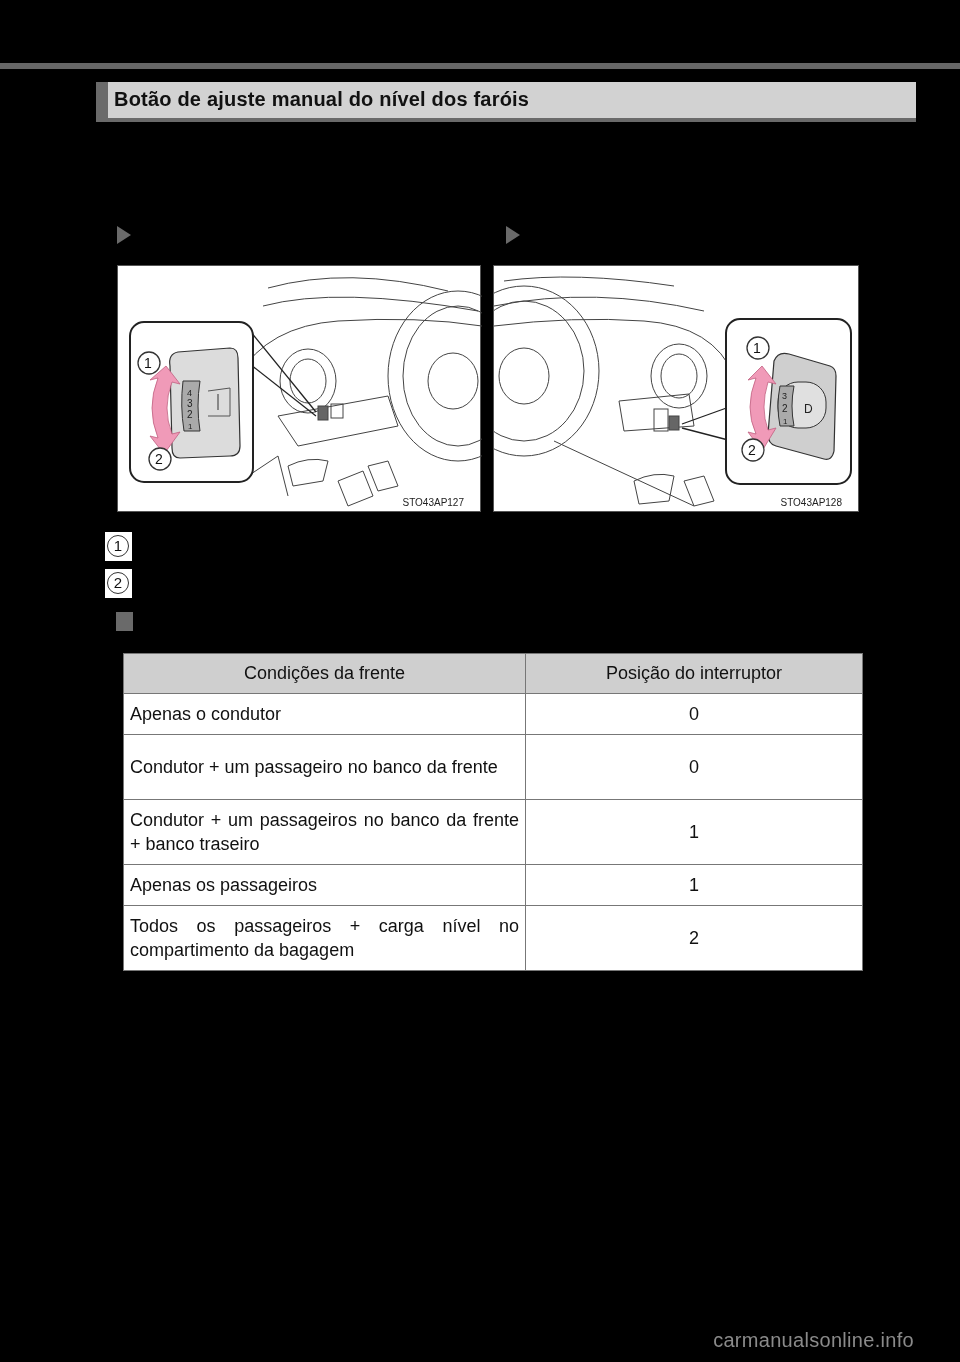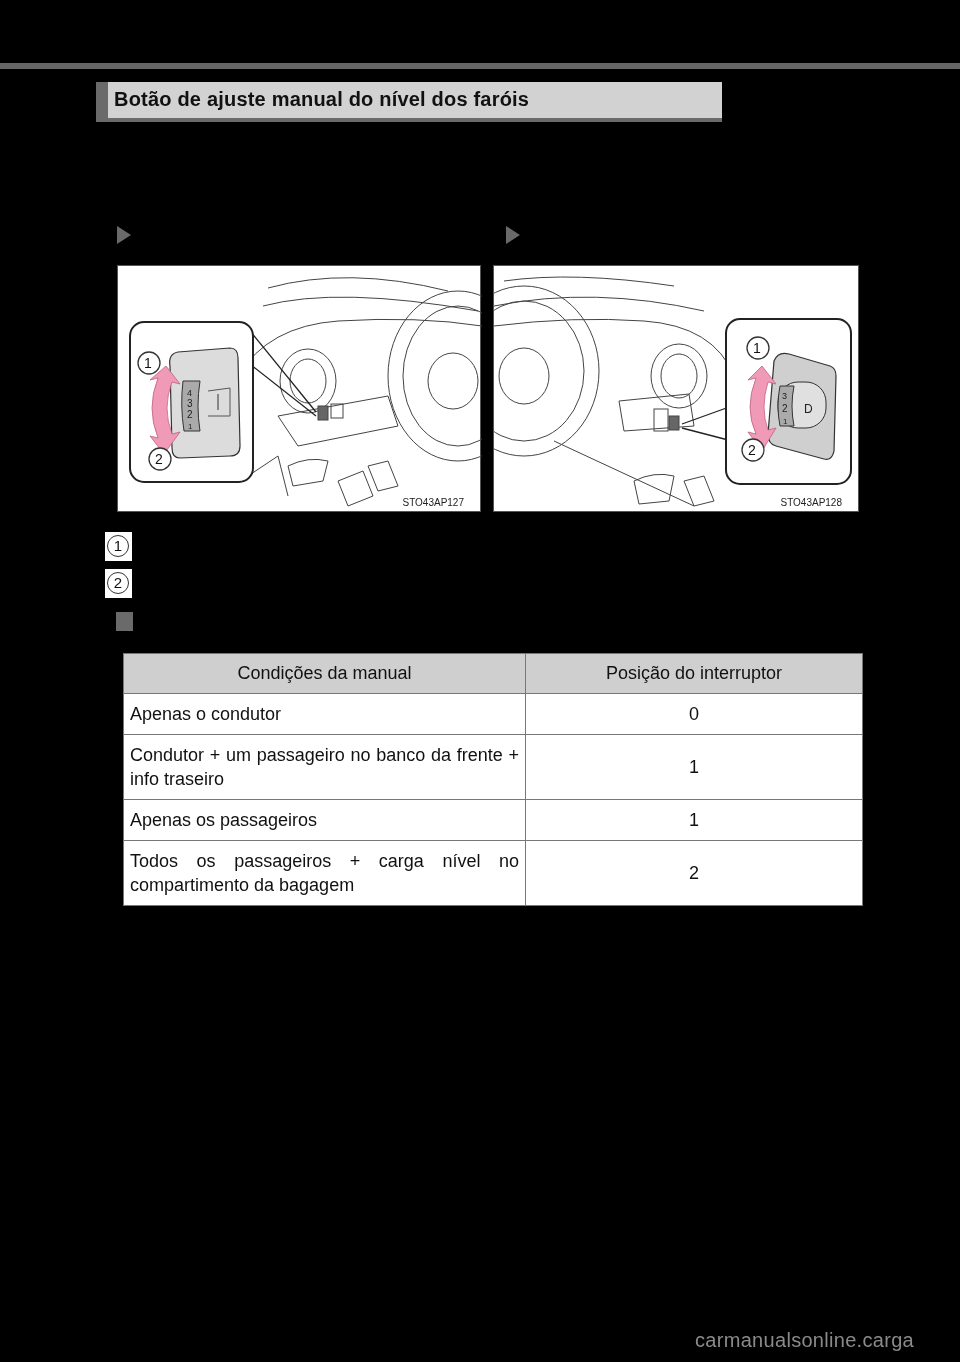--- a/index.html
+++ b/index.html
@@ -2,21 +2,21 @@
 <html><head>
 <meta charset="utf-8">
 <style>
   html, body { margin: 0; padding: 0; }
   body {
     width: 960px; height: 1362px; background: #000; position: relative; overflow: hidden;
     font-family: "Liberation Sans", sans-serif;
   }
   .top-rule { position: absolute; left: 0; top: 63px; width: 960px; height: 6px; background: #666; }
   .section-header {
-    position: absolute; left: 96px; top: 82px; width: 626px; height: 40px;
+    position: absolute; left: 96px; top: 82px; width: 820px; height: 40px;
     background: #d2d2d2; border-bottom: 4px solid #6a6a6a; box-sizing: border-box;
   }
   .section-header .side { position: absolute; left: 0; top: 0; width: 12px; height: 40px; background: #6a6a6a; }
   .section-header .title {
     position: absolute; left: 18px; top: 6px; font-size: 20px; font-weight: bold; color: #111;
     letter-spacing: 0.2px;
   }
   .tri { position: absolute; width: 0; height: 0; border-top: 9px solid transparent; border-bottom: 9px solid transparent; border-left: 14px solid #6a6a6a; }
   .figure {
     position: absolute; top: 265px; height: 247px; background: #fff; border: 1px solid #555; box-sizing: border-box;
@@ -139,37 +139,41 @@
 </div>
 <div class="num-badge" style="left:105px; top:569px;">
   <span>2</span>
 </div>
 
 <div class="sq-bullet"></div>
 
 <table class="load">
   <thead>
     <tr>
-      <th>Condições da manual</th>
+      <th>Condições da frente</th>
       <th>Posição do interruptor</th>
     </tr>
   </thead>
   <tbody>
     <tr class="r1">
       <td class="cond">Apenas o condutor</td>
       <td class="pos">0</td>
     </tr>
     <tr class="r2">
-      <td class="cond">Condutor + um passageiro no banco da frente + info traseiro</td>
+      <td class="cond">Condutor + um passageiro no banco da frente</td>
+      <td class="pos">0</td>
+    </tr>
+    <tr class="r2">
+      <td class="cond">Condutor + um passageiros no banco da frente + banco traseiro</td>
       <td class="pos">1</td>
     </tr>
     <tr class="r1">
       <td class="cond">Apenas os passageiros</td>
       <td class="pos">1</td>
     </tr>
     <tr class="r2">
       <td class="cond">Todos os passageiros + carga nível no compartimento da bagagem</td>
       <td class="pos">2</td>
     </tr>
   </tbody>
 </table>
 
-<div class="watermark">carmanualsonline.carga</div>
+<div class="watermark">carmanualsonline.info</div>
 
 </body></html>

